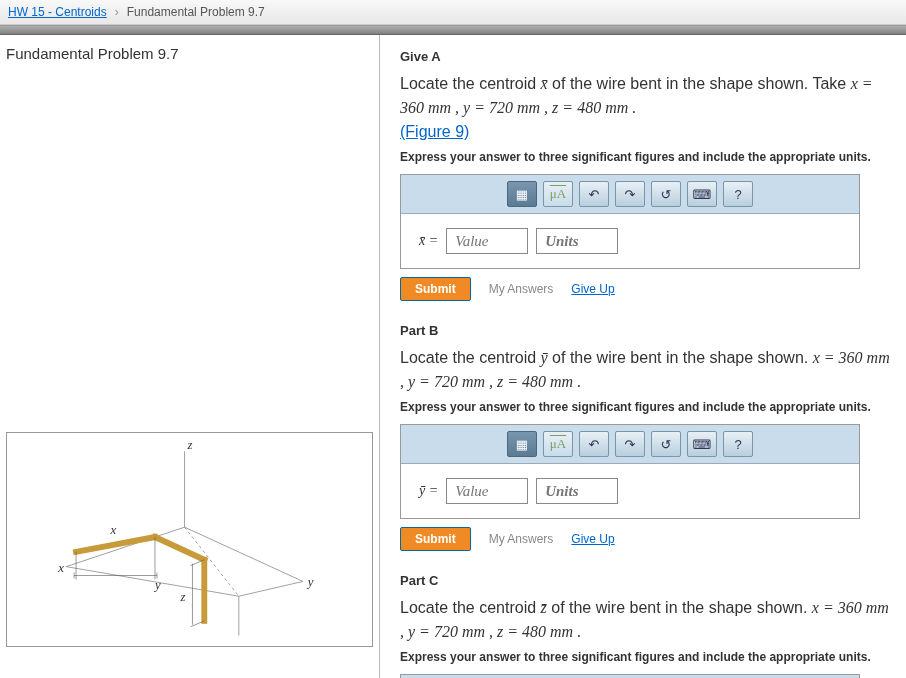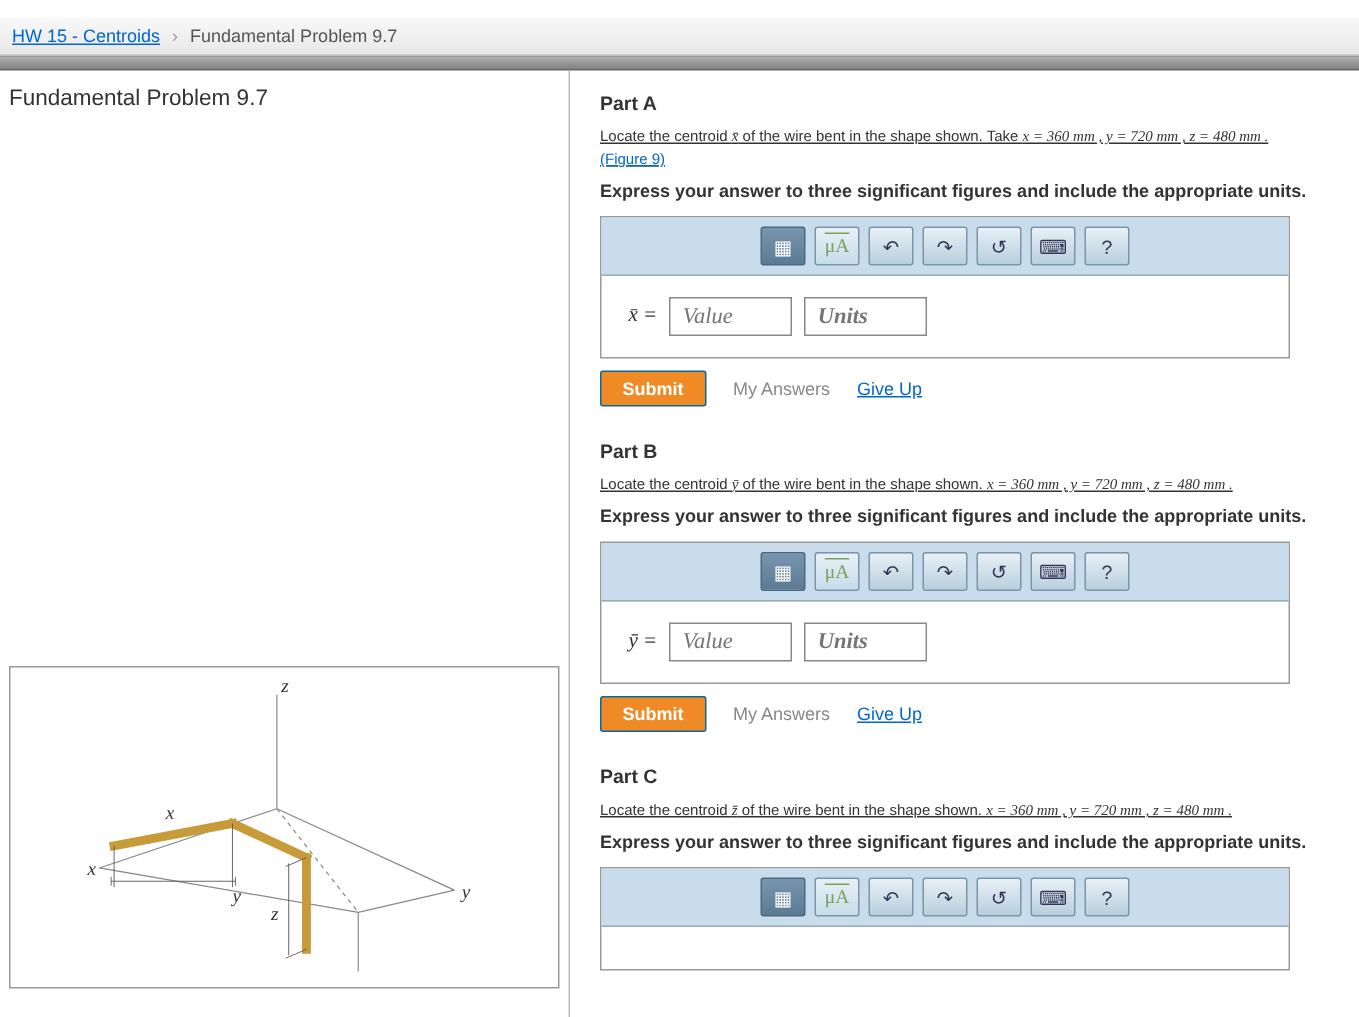--- a/index.html
+++ b/index.html
@@ -1,35 +1,35 @@
 <!DOCTYPE html>
 <html><head>
 <meta charset="utf-8">
 <style>
 * { box-sizing: border-box; margin: 0; padding: 0; }
 body { font-family: Arial, Helvetica, sans-serif; font-size: 12px; color: #333; background: #fff; width: 906px; }
-.breadcrumb { background: linear-gradient(#f8f8f8,#e8e8e8); border-bottom: 1px solid #ccc; padding: 5px 8px; font-size: 12px; display:flex; align-items:center;margin-top:12px; }
+.breadcrumb { background: linear-gradient(#f8f8f8,#e8e8e8); border-bottom: 1px solid #ccc; padding: 5px 8px; font-size: 12px; display:flex; align-items:center; }
 .breadcrumb a { color: #0066cc; text-decoration: underline; }
 .breadcrumb .sep { margin: 0 8px; color:#999; }
 .breadcrumb .current { color:#555; }
 .thickbar { height: 10px; background: linear-gradient(#b0b0b0,#808080); border-top:1px solid #999; border-bottom:1px solid #666; }
 .main { display:flex; }
 .leftcol { width: 380px; padding: 10px 6px 6px 6px; border-right:1px solid #bbb; }
 .leftcol h2 { font-size: 15px; font-weight:normal; color:#333; margin-bottom: 370px; }
 .figctl { display:flex; align-items:center; justify-content:space-between; margin-bottom:4px;}
 .figsel { display:flex; align-items:center; }
 .figsel select { font-size:11px; height:18px; border:1px solid #999; border-radius:3px; background:#f2f2f2; }
 .figsel .oftxt { margin-left:4px; font-size:11px; color:#555;}
 .navbtns button { width:26px; height:18px; border:1px solid #999; background:linear-gradient(#fff,#ddd); border-radius:3px; font-size:11px; margin-left:2px; cursor:pointer;}
 .figbox { border:1px solid #999; background:#fff; height:215px; position:relative; }
 .figbox svg { width:100%; height:100%; }
 .rightcol { flex:1; padding: 14px 10px 10px 20px; }
 .part { margin-bottom: 22px; }
 .part-title { font-weight:bold; font-size:13px; margin-bottom:8px; }
-.prompt { font-size:10px; color:#333; margin-bottom:6px; line-height:1.5;text-decoration:underline; }
+.prompt { font-size:16px; color:#333; margin-bottom:6px; line-height:1.5; }
 .prompt a { color:#0066cc; text-decoration:underline; }
 .math { font-family: 'Times New Roman', serif; font-style: italic; }
 .instruct { font-weight:bold; font-size:12px; margin-bottom:10px; }
 .answerbox { border:1px solid #999; background:#fff; padding:0; width:460px; }
 .toolbar { background:#c8dceb; border-bottom:1px solid #9ab; padding:6px 8px; display:flex; align-items:center; justify-content:center; gap:6px;}
 .tool { width:30px; height:26px; display:flex; align-items:center; justify-content:center; border:1px solid #7a95a8; background:linear-gradient(#e8f0f6,#b8cfdd); border-radius:2px; cursor:pointer; font-size:13px; color:#335; }
 .tool.templ { background:linear-gradient(#7896ae,#5b7a94); color:#fff; border-color:#4a6880; }
 .tool.mu { font-family:'Times New Roman',serif; color:#7aa05a; text-decoration:overline; background:linear-gradient(#e8f0f6,#c8dceb);text-align:right;}
 .inputrow { padding: 14px 18px; display:flex; align-items:center; gap:8px; }
 .lhs { font-family:'Times New Roman',serif; font-style:italic; font-size:14px; }
@@ -87,21 +87,21 @@
           <text x="150" y="158">y</text>
           <text x="176" y="170">z</text>
         </g>
       </svg>
     </div>
   </div>
 
   <div class="rightcol">
 
     <div class="part">
-      <div class="part-title">Part A</div>
+      <div class="part-title">Give A</div>
       <div class="prompt">
         <span>Locate the centroid </span><span class="math">x̄</span><span> of the wire bent in the shape shown. Take </span><span class="math">x = 360 mm , y = 720 mm , z = 480 mm .</span><br>
         <a href="#">(Figure 9)</a>
       </div>
       <div class="instruct">Express your answer to three significant figures and include the appropriate units.</div>
       <div class="answerbox">
         <div class="toolbar">
           <div class="tool templ">▦</div>
           <div class="tool mu">μA</div>
           <div class="tool">↶</div>

